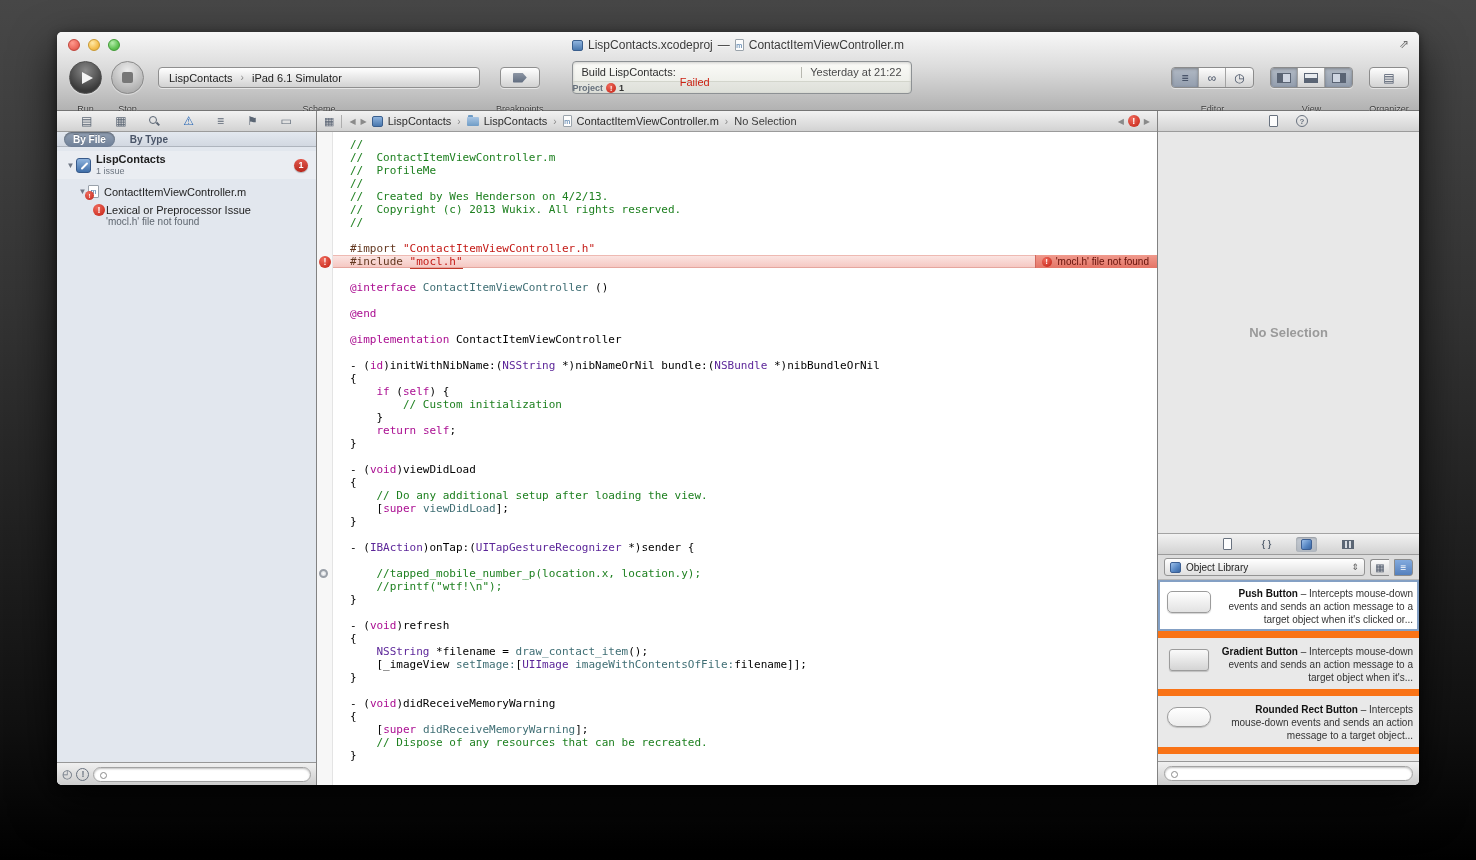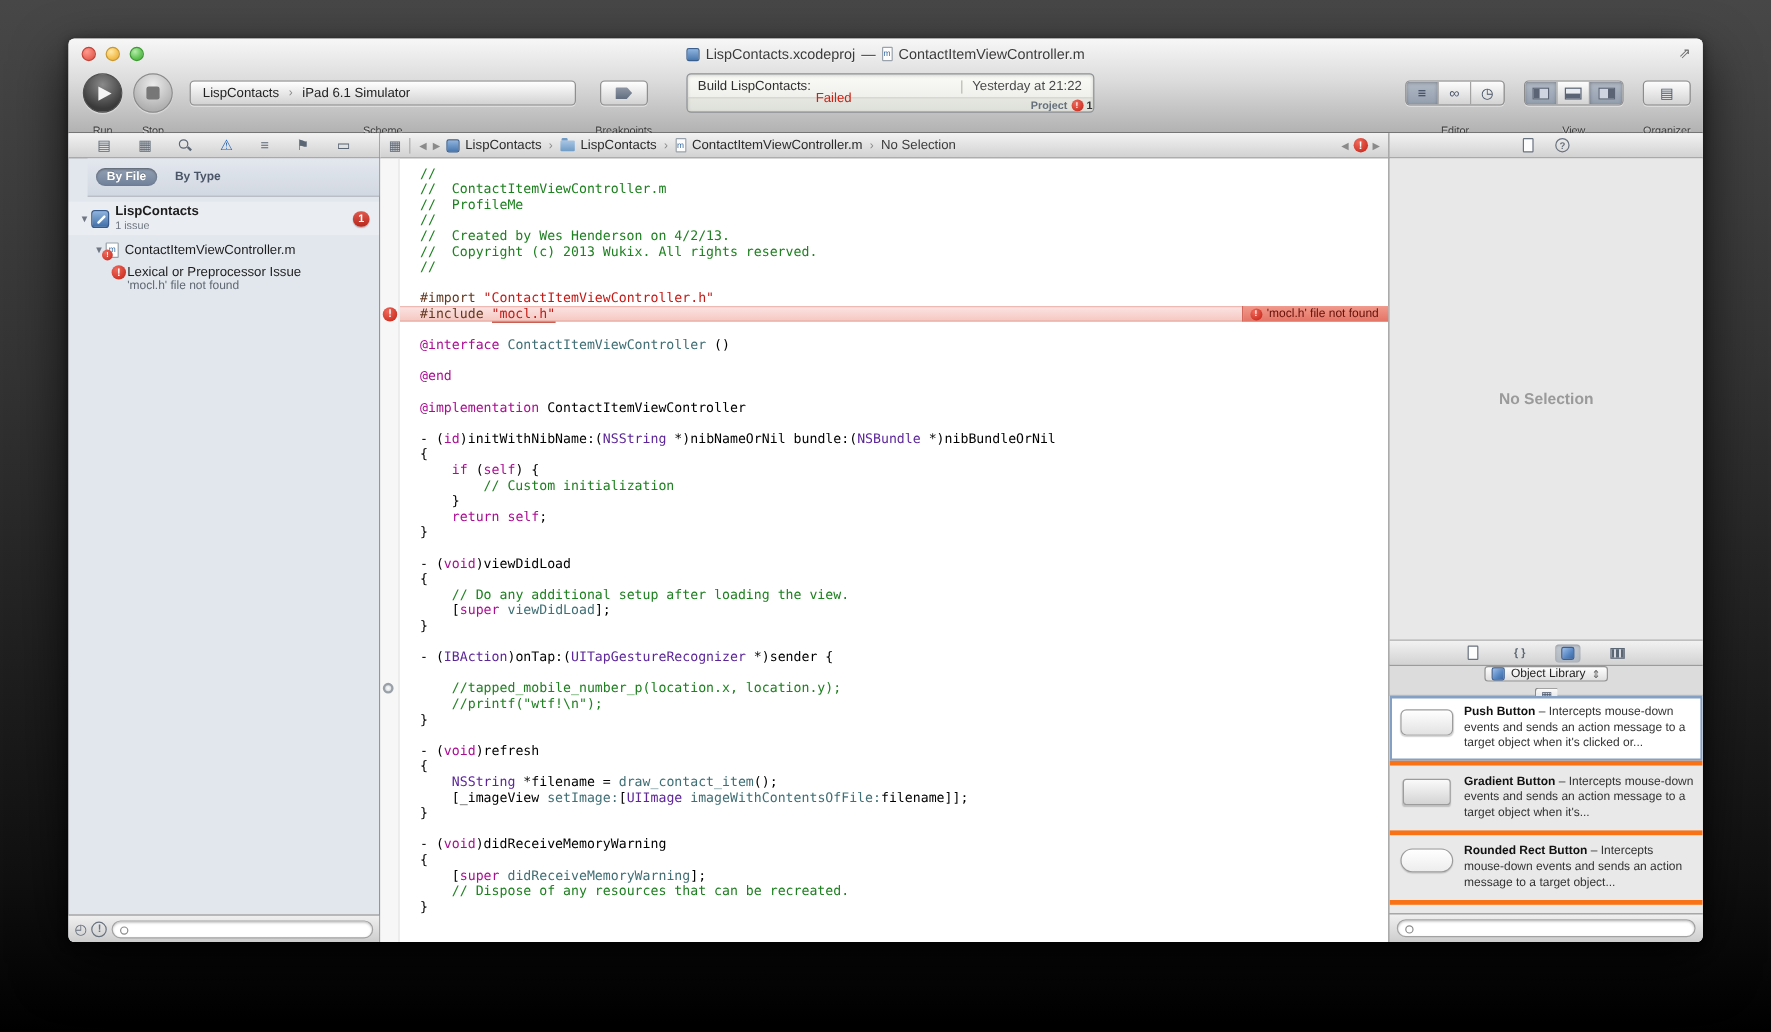--- a/index.html
+++ b/index.html
@@ -38,21 +38,21 @@
   .scheme { width:322px; height:21px; border-radius:4px; background:linear-gradient(#ffffff,#d2d2d2); border:1px solid #8f8f8f; box-shadow:0 1px 0 rgba(255,255,255,.55); display:flex; align-items:center; padding:0 10px; font-size:11px; color:#222; }
   .scheme .sep { color:#8a8a8a; margin:0 8px; font-size:10px; }
   .bp-btn { width:40px; height:21px; border-radius:4px; background:linear-gradient(#ffffff,#d2d2d2); border:1px solid #8f8f8f; box-shadow:0 1px 0 rgba(255,255,255,.55); display:flex; align-items:center; justify-content:center; }
   .bp-glyph { width:14px; height:10px; background:linear-gradient(#8d96a4,#5f6b7e); clip-path:polygon(0 0,68% 0,100% 50%,68% 100%,0 100%); border-radius:1px; }
   .status-box { width:340px; height:33px; margin-left:28px; border-radius:4px; border:1px solid #8d9194; background:linear-gradient(#fbfbf8,#e7e9e2); box-shadow:inset 0 1px 3px rgba(0,0,0,.18); overflow:hidden; }
   .status-line1 { display:flex; align-items:center; height:18px; padding:2px 9px 0; font-size:11px; color:#2f2f2f; }
   .sb-fail { color:#cc2214; margin-left:4px;margin-top:20px; }
   .sb-spacer { flex:1; }
   .sb-divider { width:1px; height:11px; background:#b8b8b0; margin:0 8px; }
   .sb-time { color:#4a4a4a; }
-  .status-line2 { display:flex; align-items:center; justify-content:flex-end; gap:3px; height:13px; margin-top:1px; border-top:1px solid #d3d5cc; background:rgba(0,0,0,.035); font-size:9px; font-weight:bold; color:#66707c; }
+  .status-line2 { display:flex; align-items:center; justify-content:flex-start; gap:3px; height:13px; margin-top:1px; border-top:1px solid #d3d5cc; background:rgba(0,0,0,.035); font-size:9px; font-weight:bold; color:#66707c; }
   .right-cluster { margin-left:auto; display:flex; gap:16px; }
   .seg-ctl { display:flex; height:21px; border:1px solid #8c8c8c; border-radius:4px; overflow:hidden; background:linear-gradient(#fdfdfd,#d3d3d3); box-shadow:0 1px 0 rgba(255,255,255,.5); }
   .seg { width:27px; display:flex; align-items:center; justify-content:center; border-right:1px solid #a3a3a3; color:#4a5568; font-size:12px; }
   .seg:last-child { border-right:none; }
   .seg.pressed { background:linear-gradient(#b2bac5,#939eae); box-shadow:inset 0 1px 3px rgba(0,0,0,.3); color:#2e3a50; }
   .pane-icon { width:14px; height:10px; border:1px solid #5a6474; background:#e8ebef; position:relative; }
   .pane-icon.l::before, .pane-icon.b::before, .pane-icon.r::before { content:""; position:absolute; background:#5a6474; }
   .pane-icon.l::before { left:0; top:0; bottom:0; width:5px; }
   .pane-icon.b::before { left:0; right:0; bottom:0; height:4px; }
   .pane-icon.r::before { right:0; top:0; bottom:0; width:5px; }
@@ -62,21 +62,21 @@
   .main { flex:1; display:flex; min-height:0; }
   .bar { background:linear-gradient(#f2f2f2,#d2d2d2); border-bottom:1px solid #9b9b9b; }
   
   .nav-panel { width:260px; background:#e2e7ee; border-right:1px solid #828282; display:flex; flex-direction:column; }
   .nav-bar { height:21px; display:flex; align-items:center; justify-content:space-between; padding:0 24px; }
   .nav-ic { font-size:12px; color:#5b6674; line-height:1; display:inline-flex; align-items:center; }
   .nav-ic.sel { color:#1f62b5; }
   .icon-mag { position:relative; width:11px; height:11px; display:inline-block; }
   .icon-mag::before { content:""; position:absolute; left:0; top:0; width:6px; height:6px; border:1.5px solid #5b6674; border-radius:50%; }
   .icon-mag::after { content:""; position:absolute; left:7px; top:7px; width:4px; height:1.5px; background:#5b6674; transform:rotate(45deg); }
-  .scope-bar { height:32px; background:linear-gradient(#e3e8ef,#d2d8e1); border-bottom:1px solid #aeb4bd; display:flex; align-items:center; gap:6px; padding:0 7px;margin-left:16px; }
+  .scope-bar { height:15px; background:linear-gradient(#e3e8ef,#d2d8e1); border-bottom:1px solid #aeb4bd; display:flex; align-items:center; gap:6px; padding:0 7px; }
   .scope-btn { font-size:10px; font-weight:bold; color:#4a5568; padding:2px 9px; border-radius:9px; }
   .scope-btn.sel { background:linear-gradient(#93a1b4,#6f8098); color:#fff; box-shadow:inset 0 1px 2px rgba(0,0,0,.4); text-shadow:0 -1px 0 rgba(0,0,0,.25); }
   .outline { flex:1; padding-top:4px; font-size:11px; color:#1d1d1d; overflow:hidden; }
   .row { display:flex; align-items:center; }
   .disclosure { color:#6f7784; font-size:8px; width:11px; text-align:center; }
   .project-row { height:28px; padding-left:8px; background:rgba(255,255,255,.28); }
   .proj-tree-icon { width:15px; height:15px; border-radius:3px; background:linear-gradient(#8fb4de,#3f6ea8); border:1px solid #36598a; position:relative; margin-right:5px; flex:none; }
   .proj-tree-icon::after { content:""; position:absolute; left:3px; top:6px; width:9px; height:2px; background:#fff; transform:rotate(-45deg); border-radius:1px; }
   .proj-text { flex:1; line-height:12px; }
   .proj-name { font-weight:bold; }
@@ -128,29 +128,29 @@
   .util-panel { width:262px; background:#e6e6e6; border-left:1px solid #828282; display:flex; flex-direction:column; }
   .insp-bar { height:21px; background:linear-gradient(#f2f2f2,#d2d2d2); border-bottom:1px solid #9b9b9b; display:flex; align-items:center; justify-content:center; gap:18px; }
   .insp-doc { width:9px; height:12px; background:#fdfdfd; border:1px solid #69727f; border-radius:1px; display:inline-block; }
   .insp-qh { width:12px; height:12px; border-radius:50%; border:1px solid #69727f; color:#69727f; font-size:8px; font-weight:bold; display:inline-flex; align-items:center; justify-content:center; }
   .no-selection { height:402px; display:flex; align-items:center; justify-content:center; background:#e8e8e8; border-bottom:1px solid #a3a3a3; color:#9a9a9a; font-size:13px; font-weight:bold; }
   .lib-tabs { height:21px; background:linear-gradient(#f2f2f2,#d2d2d2); border-bottom:1px solid #9b9b9b; display:flex; align-items:center; justify-content:center; gap:20px; }
   .lib-tab { color:#5b6674; font-size:9px; font-weight:bold; display:inline-flex; align-items:center; justify-content:center; height:15px; padding:0 5px; border-radius:3px; }
   .lib-tab.sel { background:rgba(90,110,140,.28); box-shadow:inset 0 1px 2px rgba(0,0,0,.25); }
   .cube { width:11px; height:11px; border-radius:2px; background:linear-gradient(135deg,#9cc0ea 0%,#5585c2 60%,#3c66a0 100%); border:1px solid #3c5f93; display:inline-block; }
   .film { width:12px; height:9px; background:repeating-linear-gradient(90deg,#5b6674 0 2px,#d8dce2 2px 4px); border:1px solid #5b6674; display:inline-block; }
-  .lib-popup-row { height:25px; display:flex; align-items:center; gap:5px; padding:0 6px; background:#dcdcdc; border-bottom:1px solid #b8b8b8;flex-direction:column; }
+  .lib-popup-row { height:25px; display:flex; align-items:center; gap:5px; padding:0 6px; background:#dcdcdc; border-bottom:1px solid #b8b8b8; }
   .lib-popup { flex:1; height:18px; border-radius:3px; border:1px solid #949494; background:linear-gradient(#ffffff,#dfdfdf); display:flex; align-items:center; gap:5px; padding:0 5px; font-size:10px; color:#222; }
   .lib-popup .updown { margin-left:auto; color:#5a5a5a; font-size:9px; }
   .vt-btn { width:19px; height:17px; border:1px solid #8c8c8c; display:inline-flex; align-items:center; justify-content:center; font-size:10px; color:#4a5568; background:linear-gradient(#fbfbfb,#d8d8d8); }
   .vt-btn.grid { border-radius:3px 0 0 3px; border-right:none; }
   .vt-btn.list { border-radius:0 3px 3px 0; }
   .vt-btn.sel { background:linear-gradient(#82aade,#5580bd); color:#fff; }
   .lib-list { flex:1; background:#e9e9e9; overflow:hidden; }
-  .lib-item { display:flex; align-items:flex-start; gap:6px; padding:7px 6px 6px; height:58px; border-bottom:4px solid #f97316; }
+  .lib-item { display:flex; align-items:flex-start; gap:6px; padding:7px 6px 6px; height:58px; border-bottom:7px solid #f97316;text-align:right; }
   .lib-item.sel { background:#fff; box-shadow:inset 0 0 0 2px #84a0c4; }
   .lib-thumb-wrap { width:50px; display:flex; justify-content:center; padding-top:4px; flex:none; }
   .lib-thumb { border:1px solid #9c9c9c; box-shadow:0 1px 1px rgba(0,0,0,.18); }
   .thumb-push { width:44px; height:22px; border-radius:5px; background:linear-gradient(#ffffff,#e2e2e2); }
   .thumb-gradient { width:40px; height:22px; border-radius:3px; background:linear-gradient(#fafafa,#d4d4d4); }
   .thumb-roundrect { width:44px; height:20px; border-radius:10px; background:linear-gradient(#ffffff,#ededed); }
   .lib-text { flex:1; font-size:10px; line-height:13px; color:#333; }
   .lib-text b { color:#111; }
   .lib-search-bar { height:24px; background:linear-gradient(#f0f0f0,#cdcdcd); border-top:1px solid #979797; display:flex; align-items:center; padding:0 6px; }
 </style>

